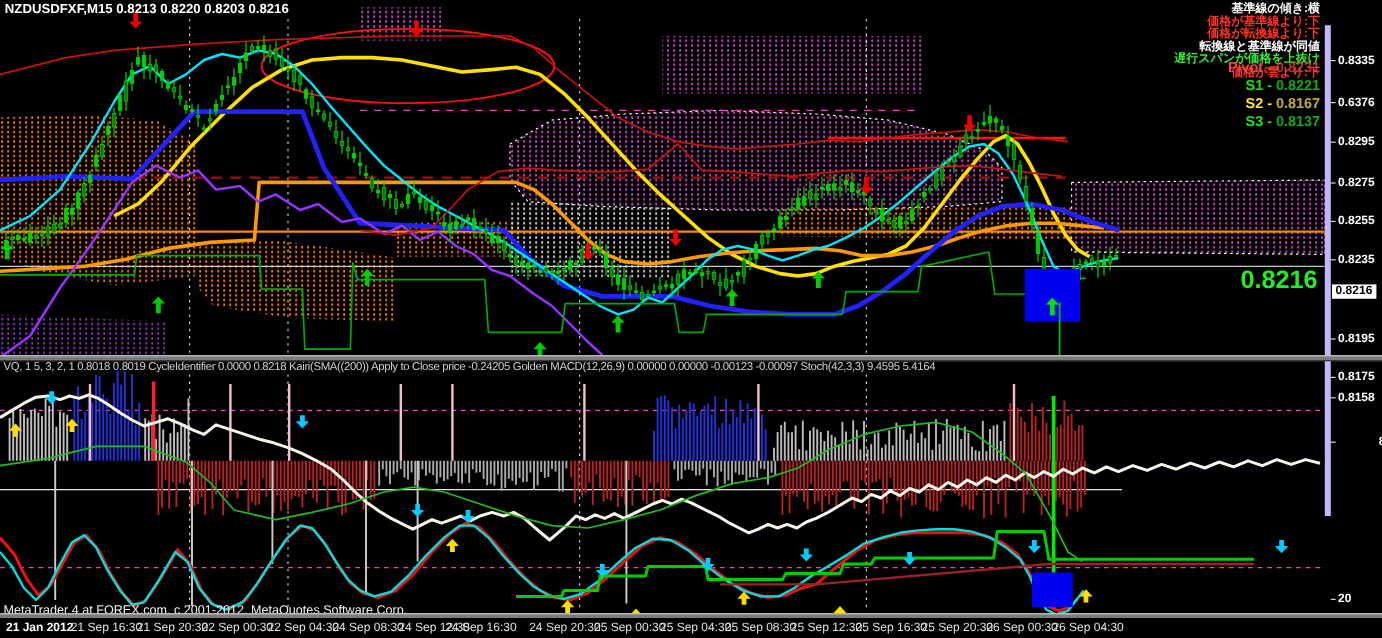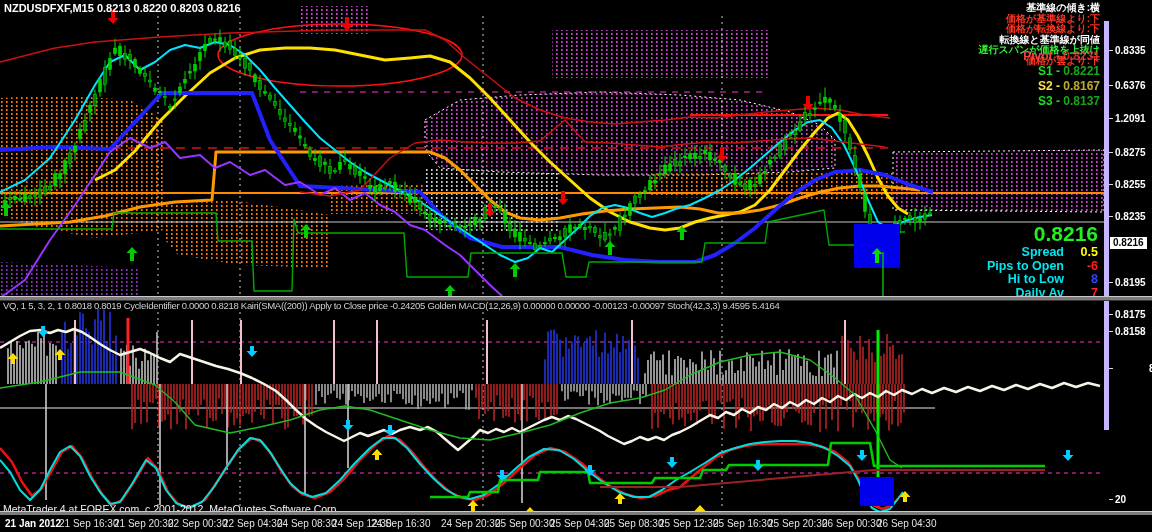--- a/index.html
+++ b/index.html
@@ -952,39 +952,33 @@
 
 <div class="abs pivot-block" id="pivot-block">
     <div class="pivot-row" style="color: #ef4444;"><span>Pivot - </span><span class="val">0.8231</span></div>
     <div class="pivot-row" style="color: rgb(34, 221, 34);"><span>S1 - </span><span class="val">0.8221</span></div>
     <div class="pivot-row" style="color: #fde047;"><span>S2 - </span><span class="val">0.8167</span></div>
     <div class="pivot-row" style="color: rgb(34, 221, 34);"><span>S3 - </span><span class="val">0.8137</span></div>
   </div>
 
 <div class="abs info-panel">
   <div class="info-price">0.8216</div>
-  <div id="info-rows">
-      <div class="info-row"><span class="lbl">Spread</span><span class="val" style="color: rgb(255, 255, 0);">0.5</span></div>
-      <div class="info-row"><span class="lbl">Pips to Open</span><span class="val" style="color: rgb(255, 32, 32);">-6</span></div>
-      <div class="info-row"><span class="lbl">Hi to Low</span><span class="val" style="color: rgb(51, 68, 255);">8</span></div>
-      <div class="info-row"><span class="lbl">Daily Av</span><span class="val" style="color: rgb(255, 32, 32);">7</span></div>
-    </div>
 </div>
 
 <div class="abs ind-header">VQ, 1 5, 3, 2, 1   0.8018 0.8019   CycleIdentifier 0.0000 0.8218   Kairi(SMA((200)) Apply to Close price -0.24205   Golden MACD(12,26,9) 0.00000 0.00000 -0.00123 -0.00097   Stoch(42,3,3) 9.4595 5.4164</div>
 
 <div class="abs status">MetaTrader 4 at FOREX.com, c 2001-2012, MetaQuotes Software Corp.</div>
 
 <div class="abs axis-col" id="axis-col">
     <div class="axis-tick" style="top: 29px;"></div>
     <div class="axis-lbl" style="top: 24px;">0.8335</div>
     <div class="axis-tick" style="top: 64px;"></div>
     <div class="axis-lbl" style="top: 59px;">0.6376</div>
     <div class="axis-tick" style="top: 97px;"></div>
-    <div class="axis-lbl" style="top: 92px;">1.2091</div>
+    <div class="axis-lbl" style="top: 92px;">0.8295</div>
     <div class="axis-tick" style="top: 131px;"></div>
     <div class="axis-lbl" style="top: 126px;">0.8275</div>
     <div class="axis-tick" style="top: 163px;"></div>
     <div class="axis-lbl" style="top: 158px;">0.8255</div>
     <div class="axis-tick" style="top: 195px;"></div>
     <div class="axis-lbl" style="top: 190px;">0.8235</div>
     <div class="axis-tick" style="top: 261px;"></div>
     <div class="axis-lbl" style="top: 256px;">0.8195</div>
     <div class="axis-tick" style="top: 293px;"></div>
     <div class="axis-lbl" style="top: 288px;">0.8175</div>

